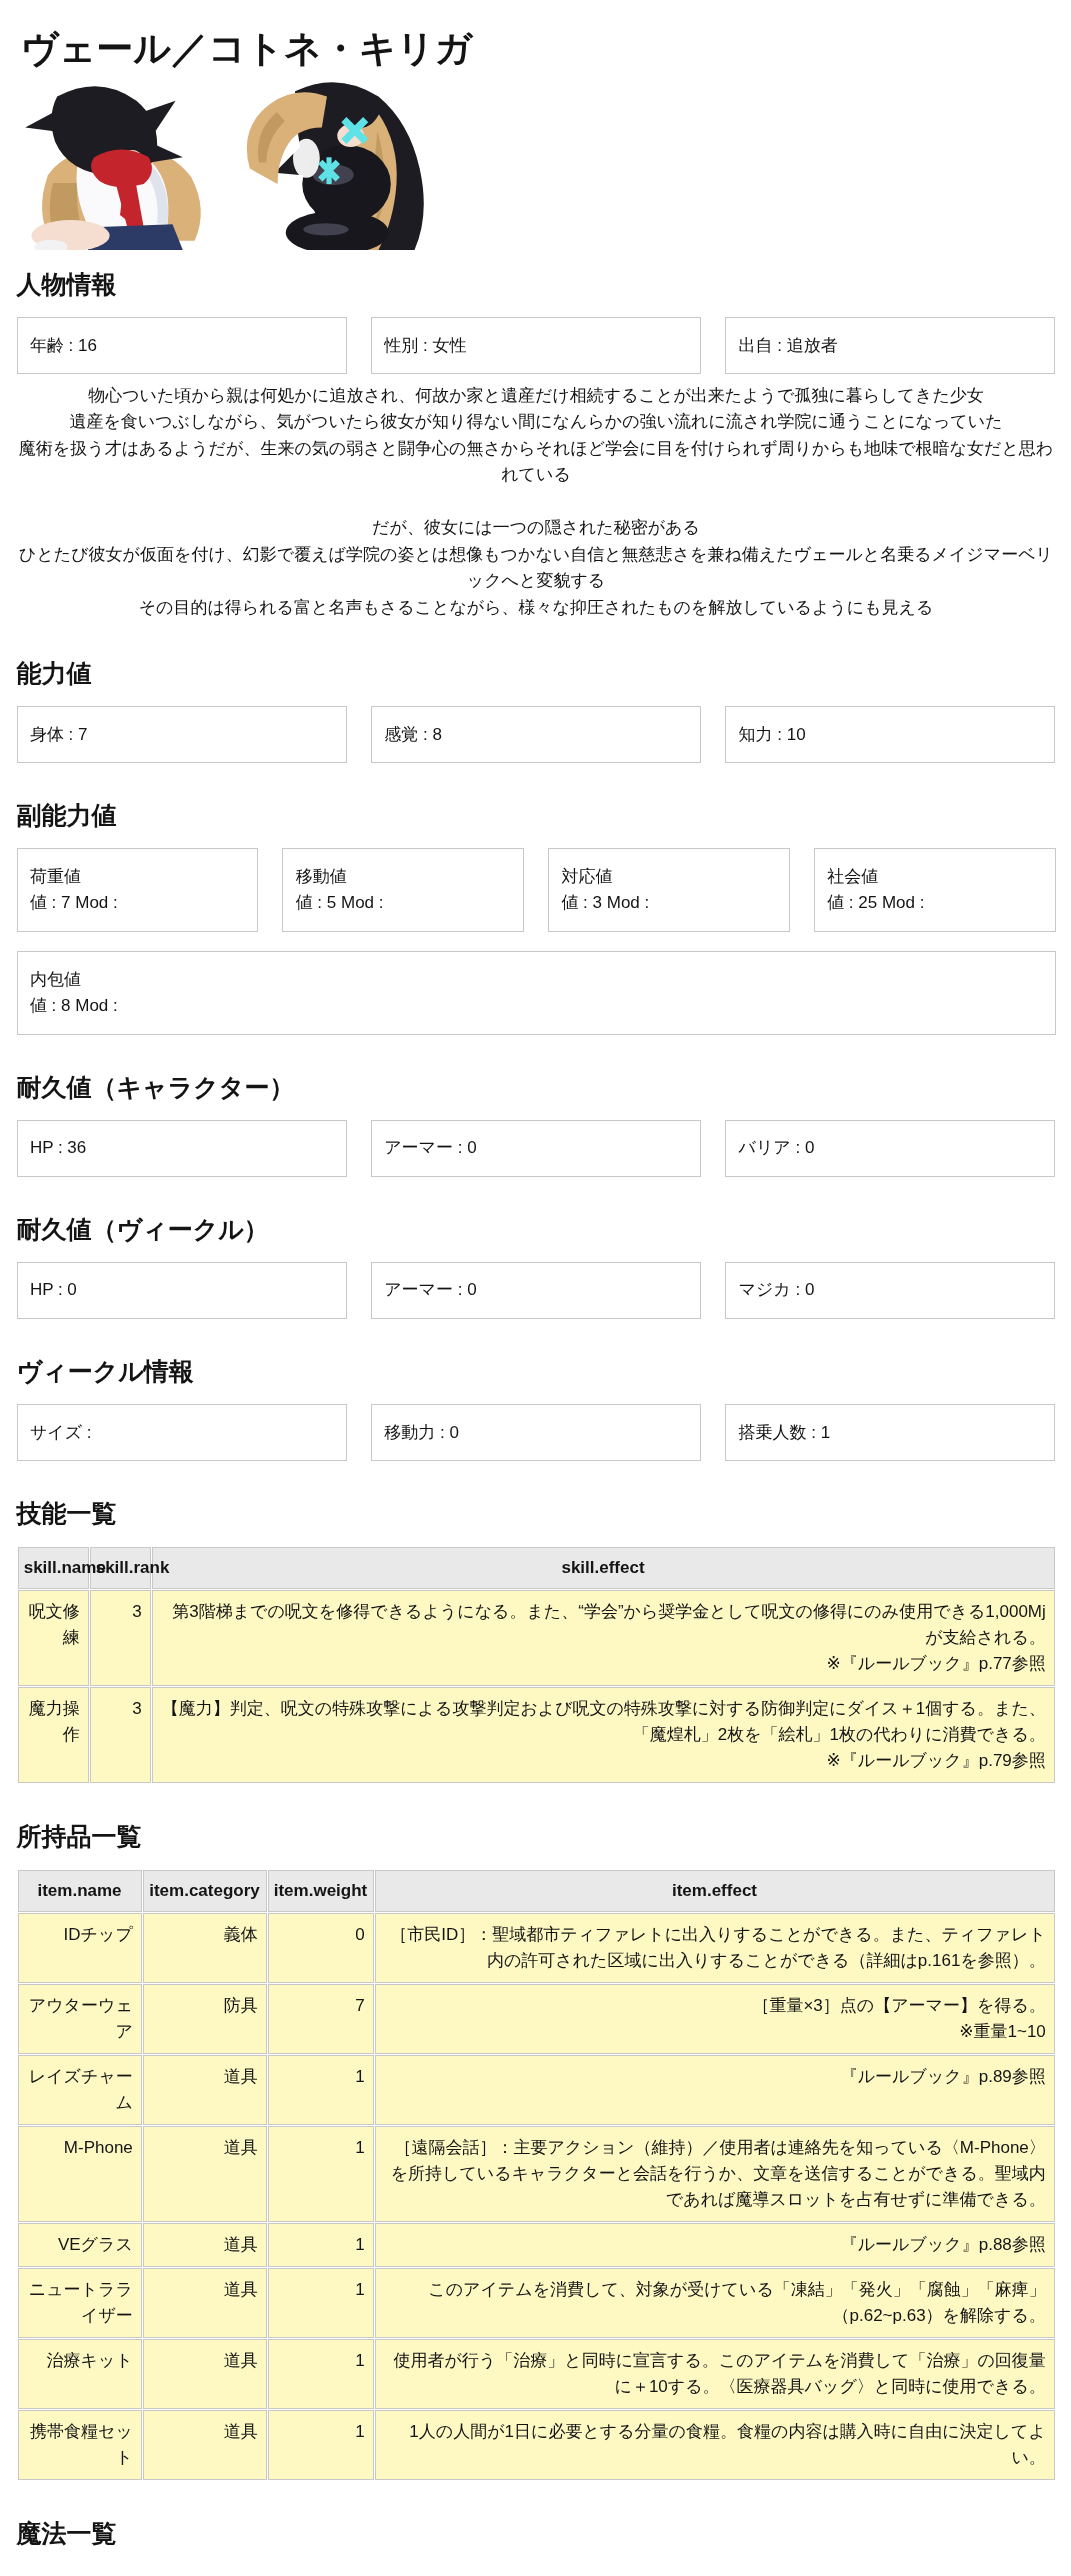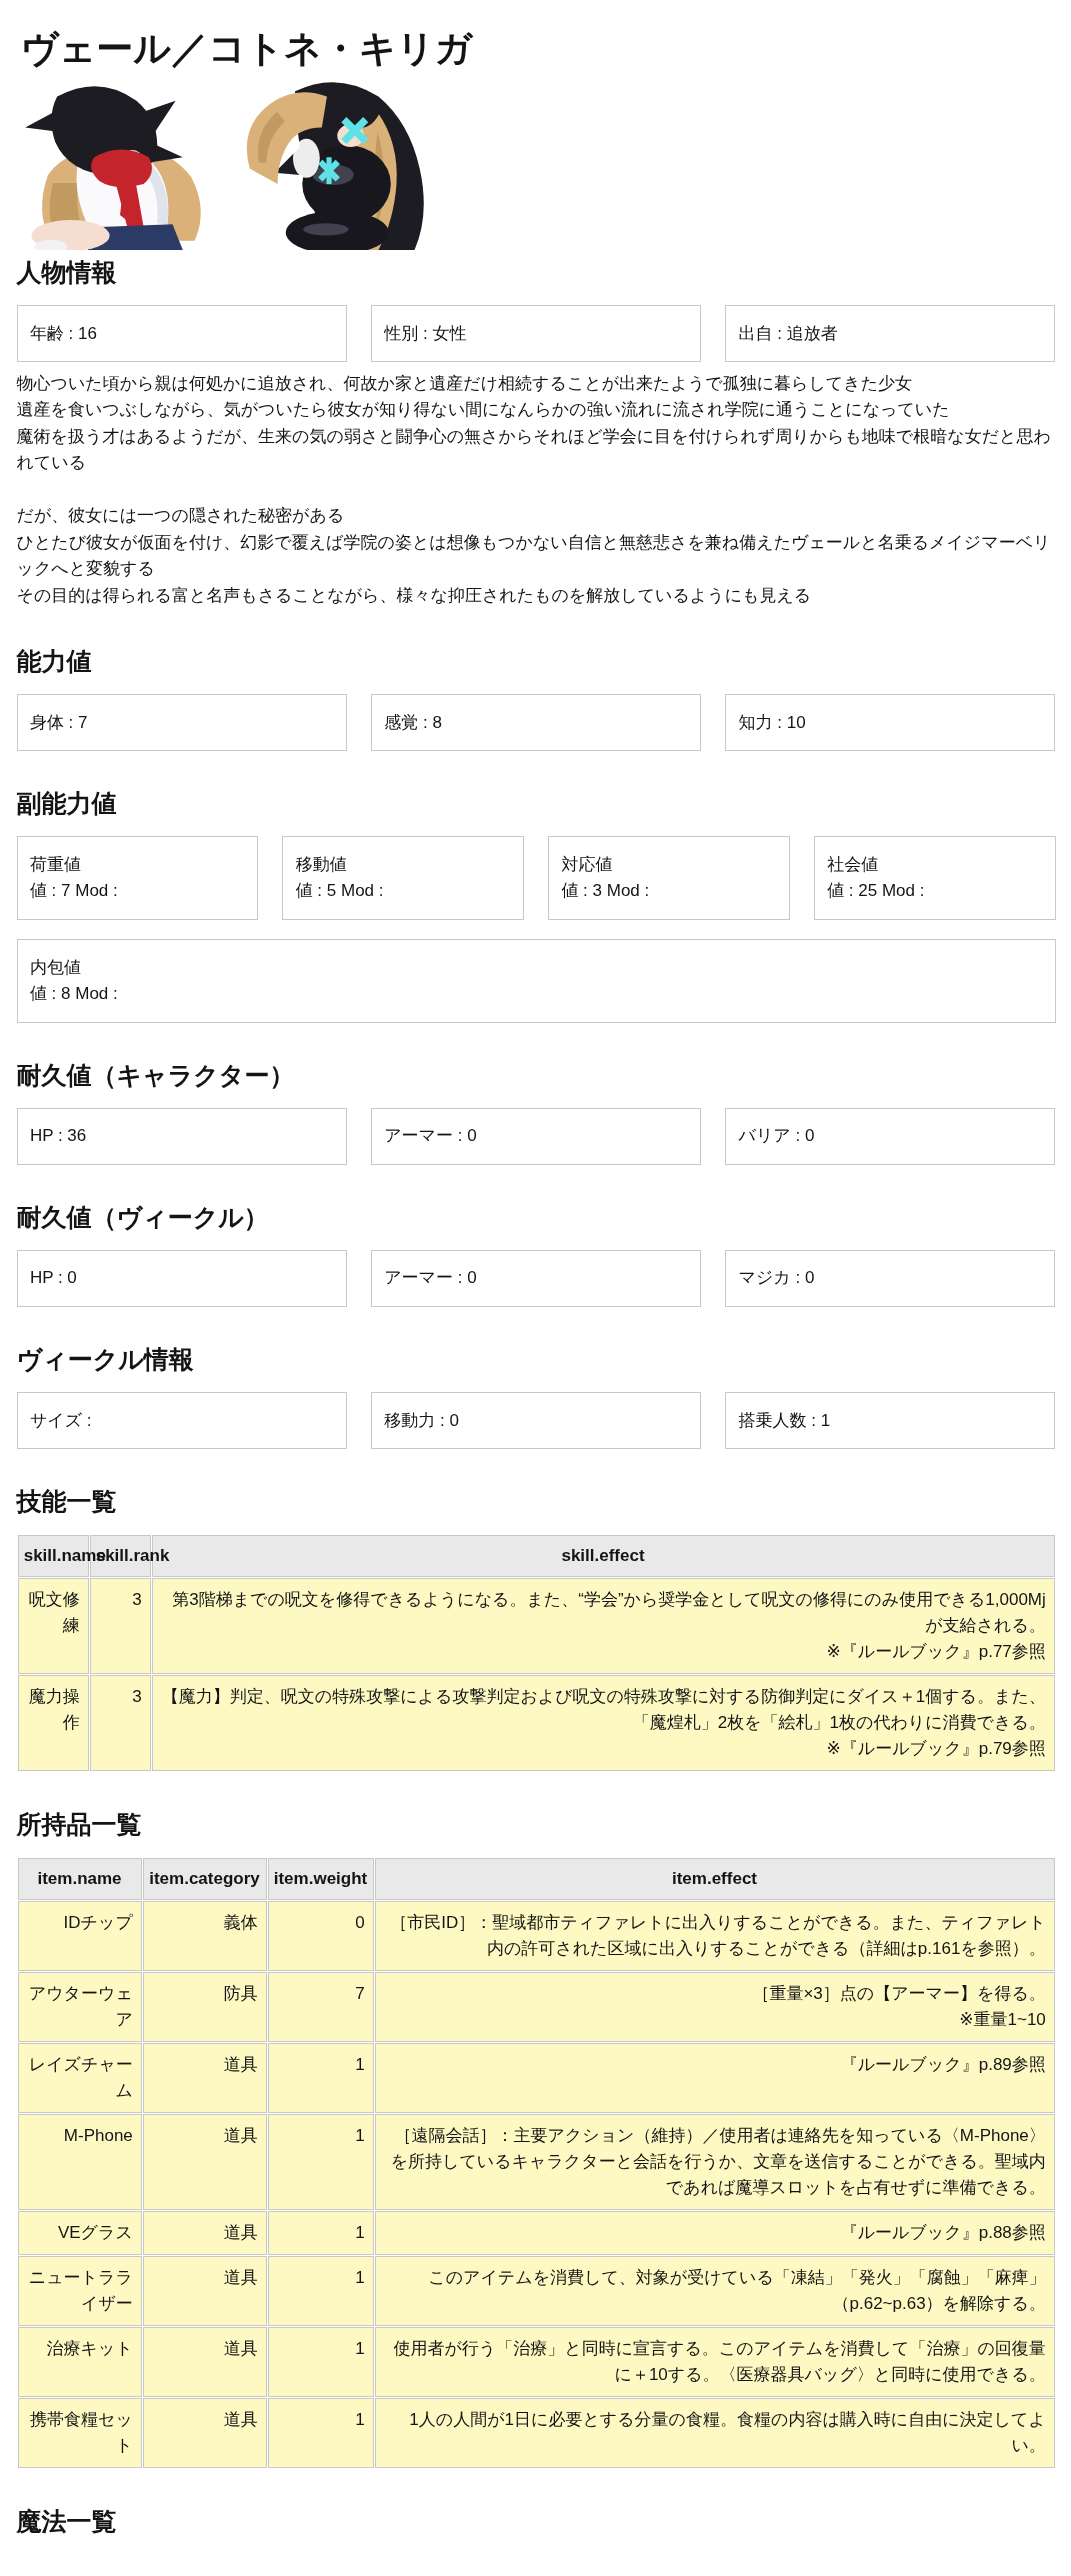--- a/index.html
+++ b/index.html
@@ -10,33 +10,33 @@
     font-family:"Liberation Sans","DejaVu Sans",sans-serif;
   }
   h1{
     font-size:37px;line-height:1.08;font-weight:bold;
     margin:29px 0 11.3px 4.1px;letter-spacing:0;
   }
   h2{
     font-size:25px;line-height:1.1;font-weight:bold;
     margin:39px 0 18.5px 0;
   }
-  h2.tight{margin-top:9px;}
+  h2.tight{margin-top:21px;}
   .illustration-wrap{width:466px;height:170px;margin:0 0 0 0;overflow:hidden;}
   .box-row{display:flex;gap:24px;}
   .box{
     flex:1 1 0;border:1px solid #c8c8c8;background:#fff;
     padding:14.4px 12.4px;font-size:17px;line-height:1.55;
     min-height:26px;
   }
   .box .box-line{white-space:pre-wrap;}
   .box-row-single{display:block;margin-top:19.6px;}
   .box-row-single .box{display:block;}
   .bio{font-size:17px;line-height:1.56;margin:8.2px 0 0 0;}
-  .bio .bio-line{white-space:pre-wrap;min-height:26px;}
+  .bio .bio-line{white-space:pre-wrap;min-height:26px;text-align:center;}
   table{
     border-collapse:separate;border-spacing:1px;
     width:100%;font-size:17px;table-layout:fixed;
     margin-top:2.1px;
   }
   th{
     background:#e9e9e9;border:0.5px solid #c8c8c8;
     font-weight:bold;text-align:center;
     padding:7.2px 5.2px;line-height:1.5;
   }

